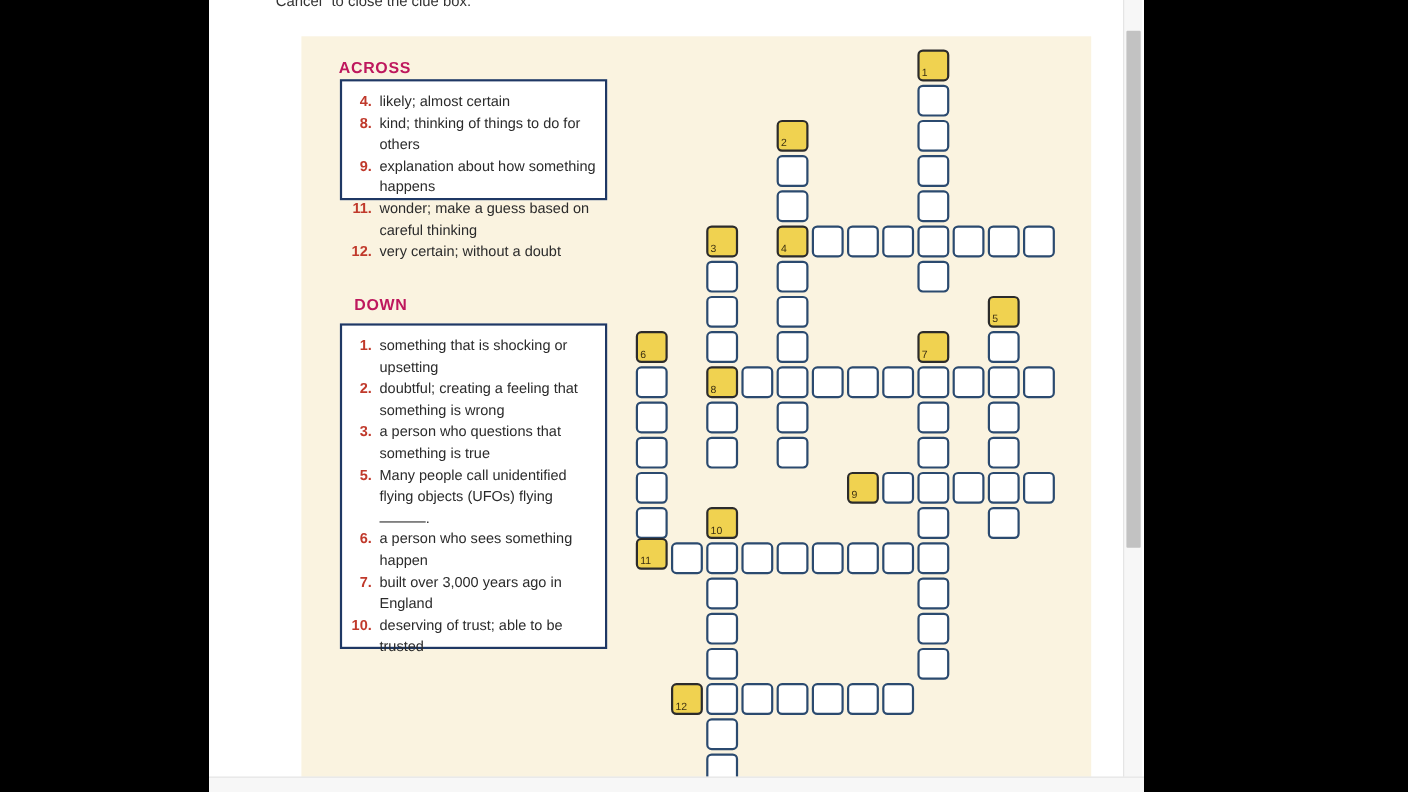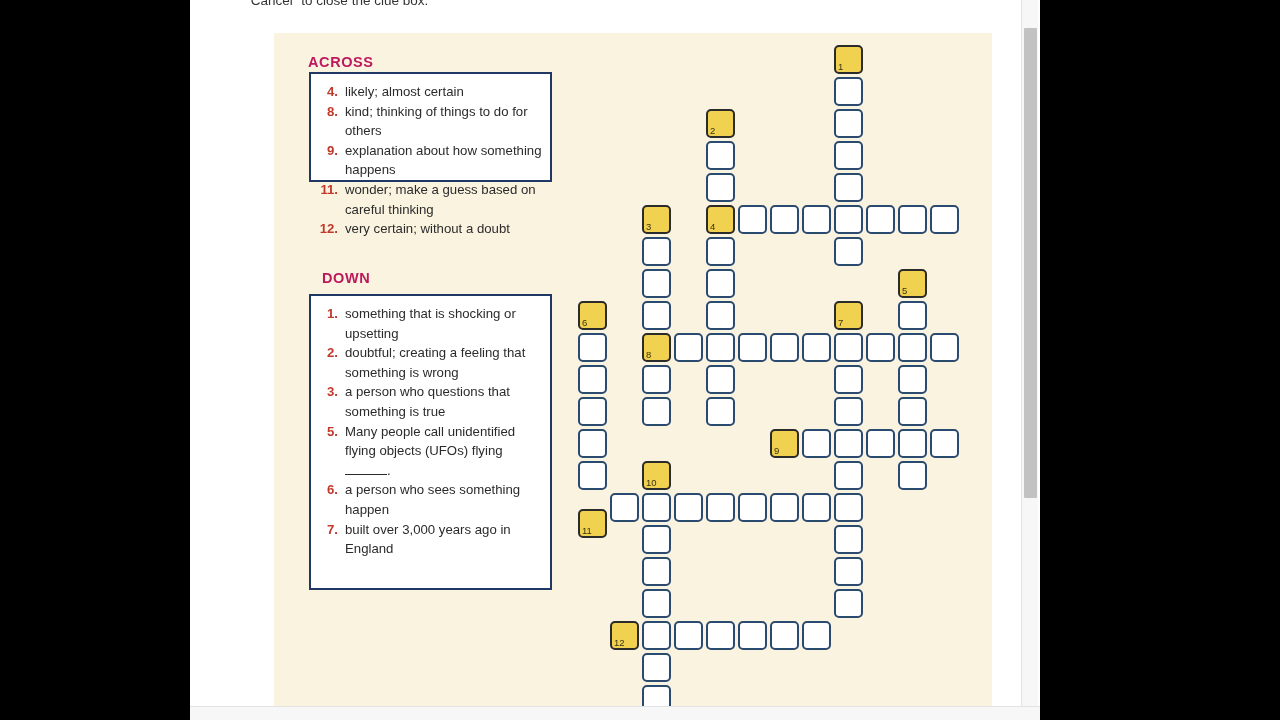--- a/index.html
+++ b/index.html
@@ -195,20 +195,24 @@
             <span class="clue-num">5.</span>
             <span class="clue-text">Many people call unidentified flying objects (UFOs) flying <span class="blank-line"></span>.</span>
           </div>
           <div class="clue">
             <span class="clue-num">6.</span>
             <span class="clue-text">a person who sees something happen</span>
           </div>
           <div class="clue">
             <span class="clue-num">7.</span>
             <span class="clue-text">built over 3,000 years ago in England</span>
+          </div>
+          <div class="clue">
+            <span class="clue-num">10.</span>
+            <span class="clue-text">deserving of trust; able to be trusted</span>
           </div>
         </div>
 
       <div id="grid">
           <div class="cell start" style="left: 256px; top: 0px;">
             <span class="num">1</span>
           </div>
           <div class="cell" style="left: 256px; top: 32px;"></div>
           <div class="cell" style="left: 256px; top: 64px;"></div>
           <div class="cell" style="left: 256px; top: 96px;"></div>
@@ -279,21 +283,21 @@
           <div class="cell" style="left: 256px; top: 384px;"></div>
           <div class="cell" style="left: 288px; top: 384px;"></div>
           <div class="cell" style="left: 320px; top: 384px;"></div>
           <div class="cell" style="left: 352px; top: 384px;"></div>
           <div class="cell" style="left: 0px; top: 416px;"></div>
           <div class="cell start" style="left: 64px; top: 416px;">
             <span class="num">10</span>
           </div>
           <div class="cell" style="left: 256px; top: 416px;"></div>
           <div class="cell" style="left: 320px; top: 416px;"></div>
-          <div class="cell start" style="left: 0px; top: 464px; padding-left: 19px;">
+          <div class="cell start" style="left: 0px; top: 444px; padding-left: 19px;">
             <span class="num">11</span>
           </div>
           <div class="cell" style="left: 32px; top: 448px;"></div>
           <div class="cell" style="left: 64px; top: 448px;"></div>
           <div class="cell" style="left: 96px; top: 448px;"></div>
           <div class="cell" style="left: 128px; top: 448px;"></div>
           <div class="cell" style="left: 160px; top: 448px;"></div>
           <div class="cell" style="left: 192px; top: 448px;"></div>
           <div class="cell" style="left: 224px; top: 448px;"></div>
           <div class="cell" style="left: 256px; top: 448px;"></div>

